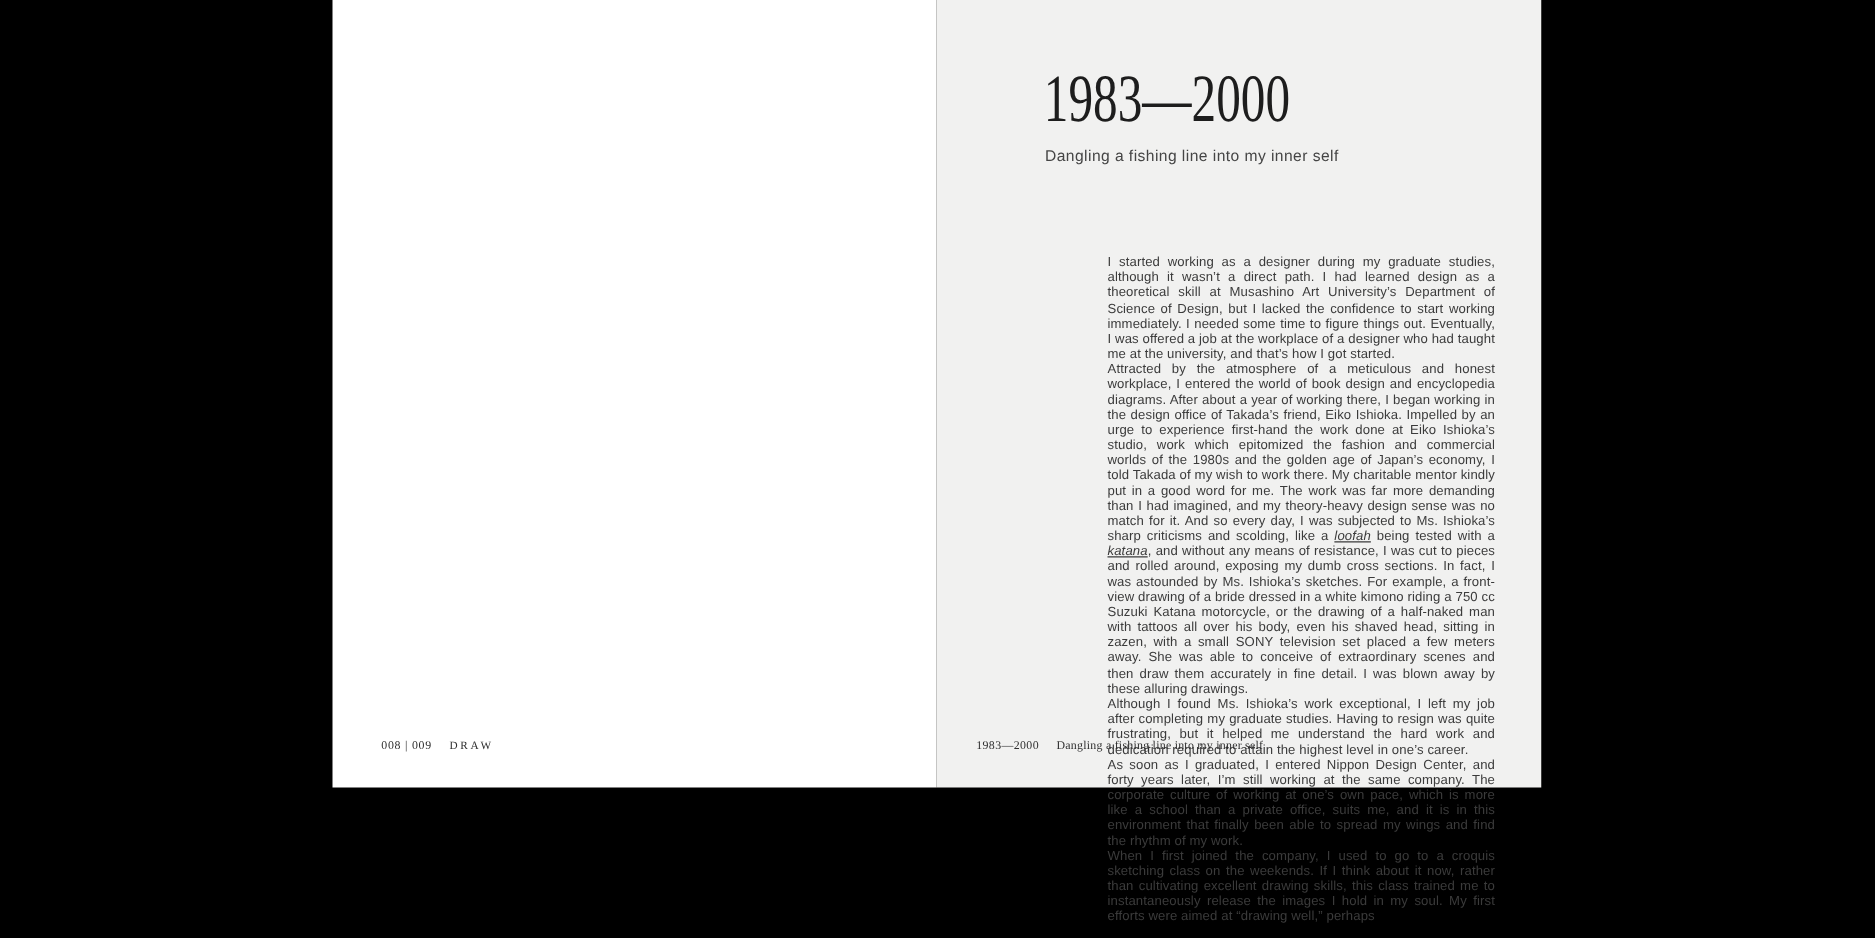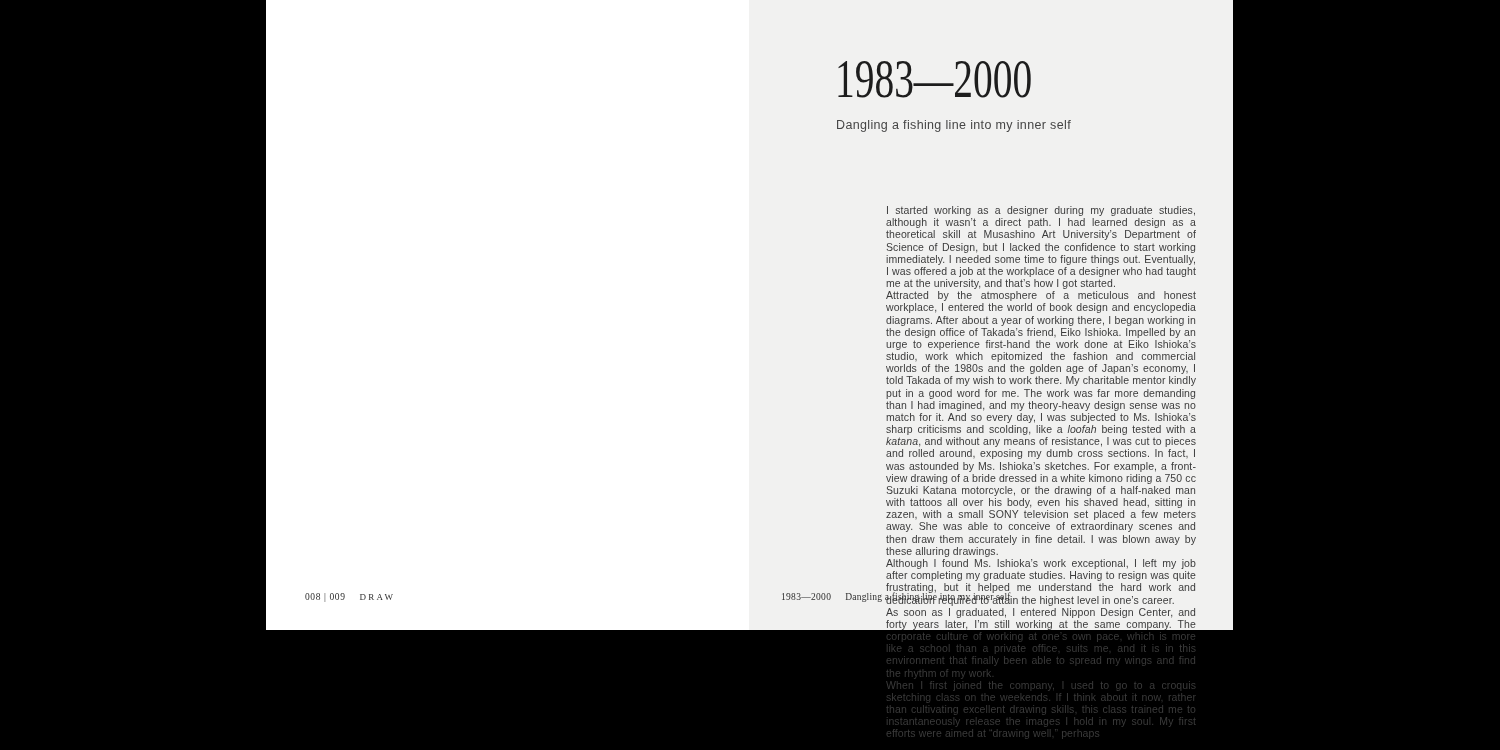--- a/index.html
+++ b/index.html
@@ -46,21 +46,21 @@
     left: 137px; top: 204px;
     width: 310px;
     font-family: "Liberation Sans", sans-serif;
     font-size: 10.5px;
     line-height: 12.17px;
     letter-spacing: 0.1px;
     text-align: justify;
     color: var(--body-text, #3b3b3b);
   }
   .body-column p { margin: 0; }
-  .body-column i { font-style: italic; }
+  .body-column i { font-style: italic; text-decoration: underline; }
 
   .footer {
     position: absolute;
     bottom: 28px;
     font-family: "Liberation Serif", serif;
     font-size: 9.5px;
     color: var(--footer-text, #2e2e2e);
     white-space: nowrap;
   }
   .footer-left  { left: 39px; }

